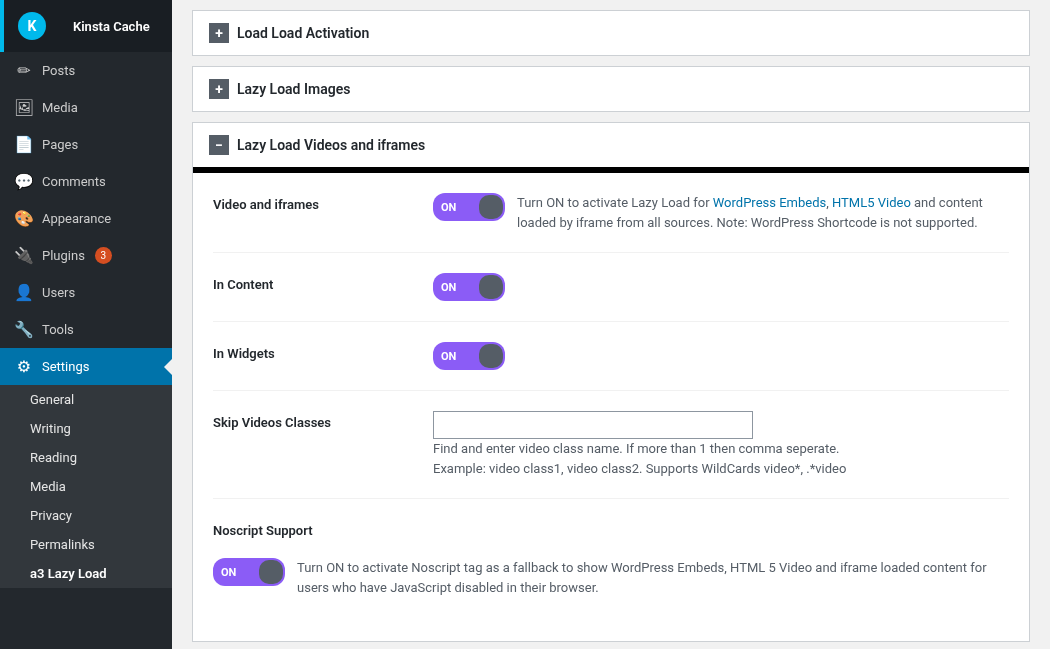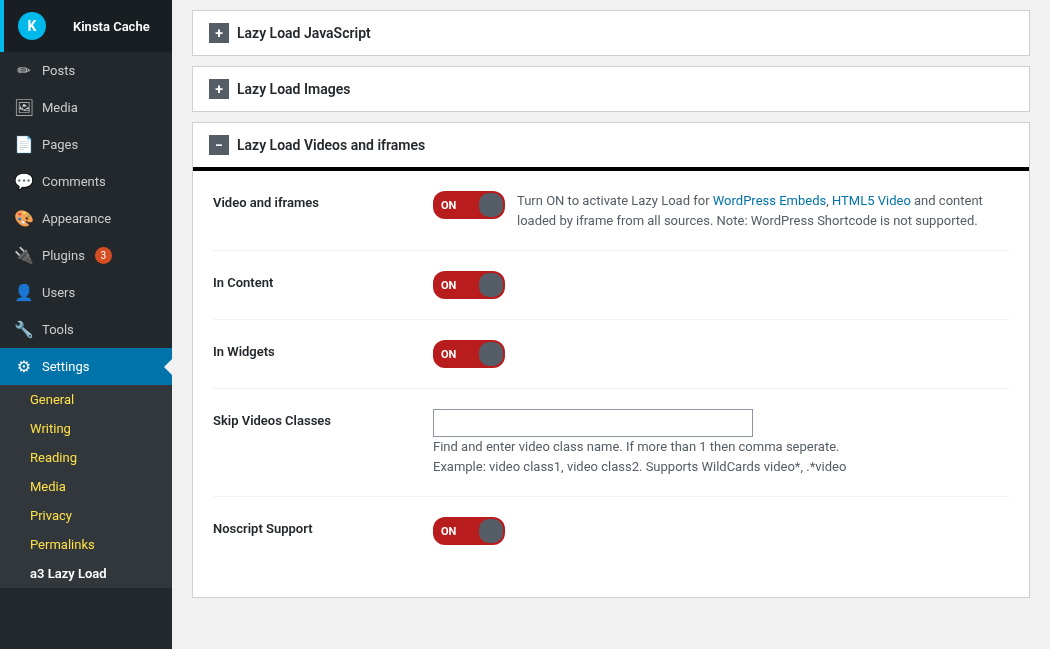--- a/index.html
+++ b/index.html
@@ -52,21 +52,21 @@
       position: absolute; right: 0; top: 50%; transform: translateY(-50%);
       width: 0; height: 0;
       border-top: 8px solid transparent;
       border-bottom: 8px solid transparent;
       border-right: 8px solid #f1f1f1;
     }
 
     .sub-menu { background: #32373c; }
     .sub-menu-item {
       padding: 7px 14px 7px 30px;
-      color: #fde047;
+      color: #e5e5e5;
       cursor: pointer;
       font-size: 13px;
     }
     .sub-menu-item.active-sub { color: #fff; font-weight: 600; }
 
     
     #main {
       flex: 1;
       overflow-y: auto;
       padding: 10px 20px;
@@ -90,32 +90,32 @@
       display: flex; align-items: center; justify-content: center;
       font-size: 14px; font-weight: bold;
       flex-shrink: 0;
     }
     .section-toggle-icon.minus { background: #555d66; }
     .section-title {
       font-size: 14px; font-weight: 600; color: #23282d;
     }
 
     .section-content {
-      padding: 0 20px 32px 20px;
-      border-top: 4px solid #000000;
+      padding: 0 20px 24px 20px;
+      border-top: 6px solid #000000;
     }
 
     .setting-row {
       display: flex;
       align-items: flex-start;
       padding: 20px 0;
       border-bottom: 1px solid #f1f1f1;
       gap: 20px;
     }
-    .setting-row:last-child { border-bottom: none; }
+    .setting-row:last-child { border-bottom: none; flex-direction: column; }
     .setting-label {
       width: 200px;
       flex-shrink: 0;
       font-weight: 600;
       color: #23282d;
       padding-top: 4px;
       font-size: 13px;
     }
     .setting-control {
       display: flex;
@@ -125,21 +125,21 @@
     }
 
     
     .toggle-switch {
       display: flex;
       align-items: center;
       flex-shrink: 0;
       cursor: pointer;
     }
     .toggle-on {
-      background: #b91c1c;
+      background: #8b5cf6;
       border-radius: 12px;
       width: 72px; height: 28px;
       display: flex; align-items: center;
       position: relative;
       overflow: hidden;
     }
     .toggle-on-label {
       color: #fff; font-size: 11px; font-weight: 700;
       position: absolute; left: 8px;
     }
@@ -228,21 +228,21 @@
   </div>
 </div>
 
 <div id="main">
 
   <div class="section-box">
     <div class="section-header">
       <div class="section-toggle-icon">
         <span>+</span>
       </div>
-      <span class="section-title">Lazy Load JavaScript</span>
+      <span class="section-title">Load Load Activation</span>
     </div>
   </div>
 
   <div class="section-box">
     <div class="section-header">
       <div class="section-toggle-icon">
         <span>+</span>
       </div>
       <span class="section-title">Lazy Load Images</span>
     </div>
@@ -310,19 +310,22 @@
 
       <div class="setting-row">
         <div class="setting-label">Noscript Support</div>
         <div class="setting-control">
           <div class="toggle-switch">
             <div class="toggle-on">
               <span class="toggle-on-label">ON</span>
               <div class="toggle-thumb"></div>
             </div>
           </div>
+          <div class="setting-desc">
+            Turn ON to activate Noscript tag as a fallback to show WordPress Embeds, HTML 5 Video and iframe loaded content for users who have JavaScript disabled in their browser.
+          </div>
         </div>
       </div>
 
     </div>
   </div>
 
 </div>
 
 </body></html>

